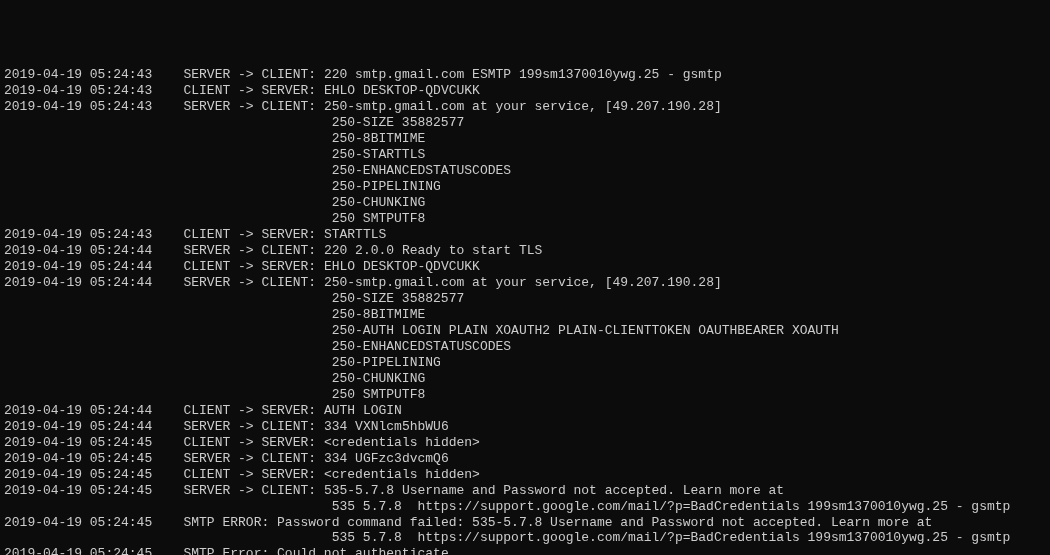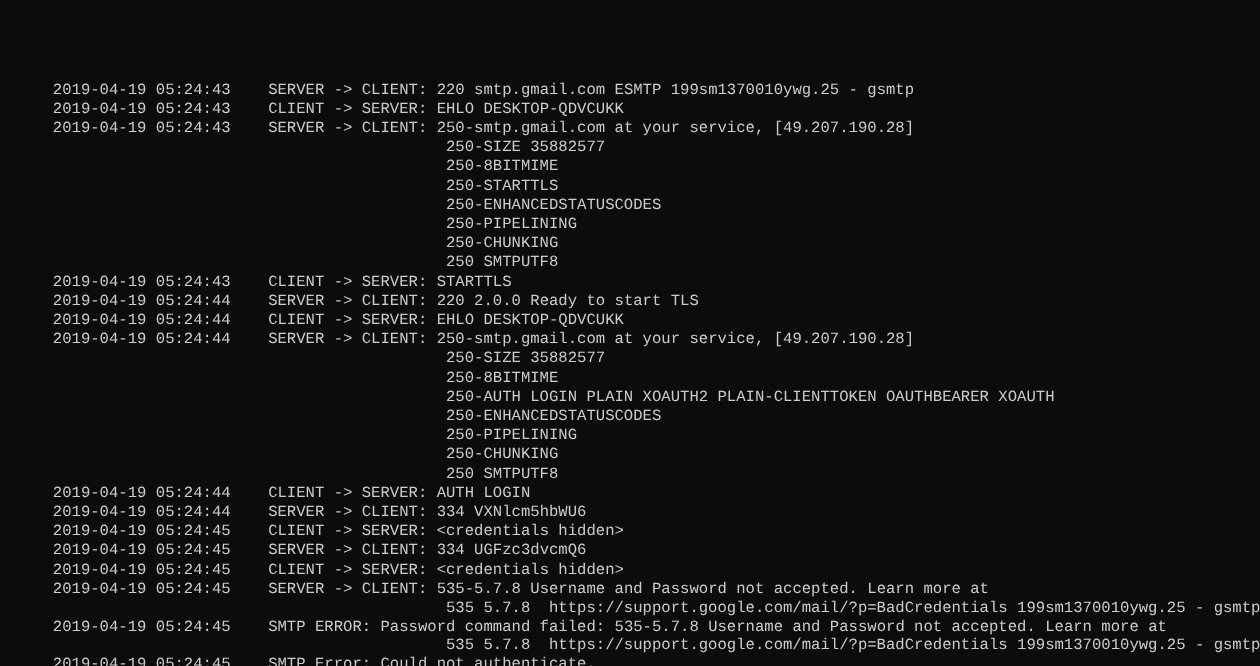--- a/index.html
+++ b/index.html
@@ -8,21 +8,20 @@
       font-family: Consolas, 'Courier New', monospace;
       font-size: 13px;
       line-height: 1.23;
       margin: 0;
       padding: 3px 4px;
       white-space: pre;
       overflow-x: auto;
     }
     .log-line {
       display: block;
-      margin-left: 40px;
     }
     .col-ts { display:inline-block; width: 19ch; }
   </style>
 </head>
 <body>
 
 
 
 <div id="log-container"><span class="log-line"><span class="col-ts">2019-04-19 05:24:43</span><span>    </span><span>SERVER -&gt; CLIENT:</span> <span>220 smtp.gmail.com ESMTP 199sm1370010ywg.25 - gsmtp</span></span><span class="log-line"><span class="col-ts">2019-04-19 05:24:43</span><span>    </span><span>CLIENT -&gt; SERVER:</span> <span>EHLO DESKTOP-QDVCUKK</span></span><span class="log-line"><span class="col-ts">2019-04-19 05:24:43</span><span>    </span><span>SERVER -&gt; CLIENT:</span> <span>250-smtp.gmail.com at your service, [49.207.190.28]</span></span><span class="log-line"><span>                                          </span><span>250-SIZE 35882577</span></span><span class="log-line"><span>                                          </span><span>250-8BITMIME</span></span><span class="log-line"><span>                                          </span><span>250-STARTTLS</span></span><span class="log-line"><span>                                          </span><span>250-ENHANCEDSTATUSCODES</span></span><span class="log-line"><span>                                          </span><span>250-PIPELINING</span></span><span class="log-line"><span>                                          </span><span>250-CHUNKING</span></span><span class="log-line"><span>                                          </span><span>250 SMTPUTF8</span></span><span class="log-line"><span class="col-ts">2019-04-19 05:24:43</span><span>    </span><span>CLIENT -&gt; SERVER:</span> <span>STARTTLS</span></span><span class="log-line"><span class="col-ts">2019-04-19 05:24:44</span><span>    </span><span>SERVER -&gt; CLIENT:</span> <span>220 2.0.0 Ready to start TLS</span></span><span class="log-line"><span class="col-ts">2019-04-19 05:24:44</span><span>    </span><span>CLIENT -&gt; SERVER:</span> <span>EHLO DESKTOP-QDVCUKK</span></span><span class="log-line"><span class="col-ts">2019-04-19 05:24:44</span><span>    </span><span>SERVER -&gt; CLIENT:</span> <span>250-smtp.gmail.com at your service, [49.207.190.28]</span></span><span class="log-line"><span>                                          </span><span>250-SIZE 35882577</span></span><span class="log-line"><span>                                          </span><span>250-8BITMIME</span></span><span class="log-line"><span>                                          </span><span>250-AUTH LOGIN PLAIN XOAUTH2 PLAIN-CLIENTTOKEN OAUTHBEARER XOAUTH</span></span><span class="log-line"><span>                                          </span><span>250-ENHANCEDSTATUSCODES</span></span><span class="log-line"><span>                                          </span><span>250-PIPELINING</span></span><span class="log-line"><span>                                          </span><span>250-CHUNKING</span></span><span class="log-line"><span>                                          </span><span>250 SMTPUTF8</span></span><span class="log-line"><span class="col-ts">2019-04-19 05:24:44</span><span>    </span><span>CLIENT -&gt; SERVER:</span> <span>AUTH LOGIN</span></span><span class="log-line"><span class="col-ts">2019-04-19 05:24:44</span><span>    </span><span>SERVER -&gt; CLIENT:</span> <span>334 VXNlcm5hbWU6</span></span><span class="log-line"><span class="col-ts">2019-04-19 05:24:45</span><span>    </span><span>CLIENT -&gt; SERVER:</span> <span>&lt;credentials hidden&gt;</span></span><span class="log-line"><span class="col-ts">2019-04-19 05:24:45</span><span>    </span><span>SERVER -&gt; CLIENT:</span> <span>334 UGFzc3dvcmQ6</span></span><span class="log-line"><span class="col-ts">2019-04-19 05:24:45</span><span>    </span><span>CLIENT -&gt; SERVER:</span> <span>&lt;credentials hidden&gt;</span></span><span class="log-line"><span class="col-ts">2019-04-19 05:24:45</span><span>    </span><span>SERVER -&gt; CLIENT:</span> <span>535-5.7.8 Username and Password not accepted. Learn more at</span></span><span class="log-line"><span>                                          </span><span>535 5.7.8  https://support.google.com/mail/?p=BadCredentials 199sm1370010ywg.25 - gsmtp</span></span><span class="log-line"><span class="col-ts">2019-04-19 05:24:45</span><span>    </span><span>SMTP ERROR: Password command failed:</span> <span>535-5.7.8 Username and Password not accepted. Learn more at</span></span><span class="log-line"><span>                                          </span><span>535 5.7.8  https://support.google.com/mail/?p=BadCredentials 199sm1370010ywg.25 - gsmtp</span></span><span class="log-line"><span class="col-ts">2019-04-19 05:24:45</span><span>    </span><span>SMTP Error: Could not authenticate.</span></span></div>
 

